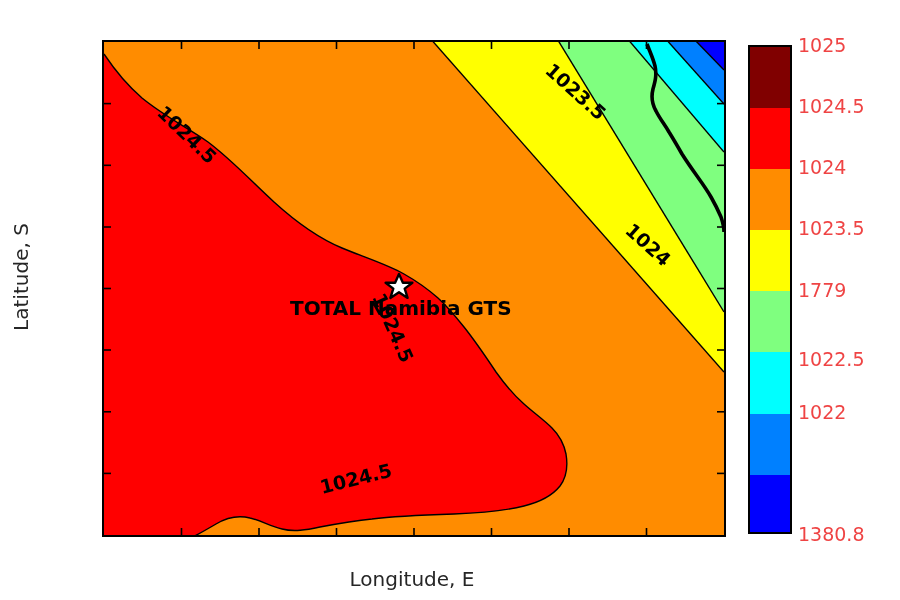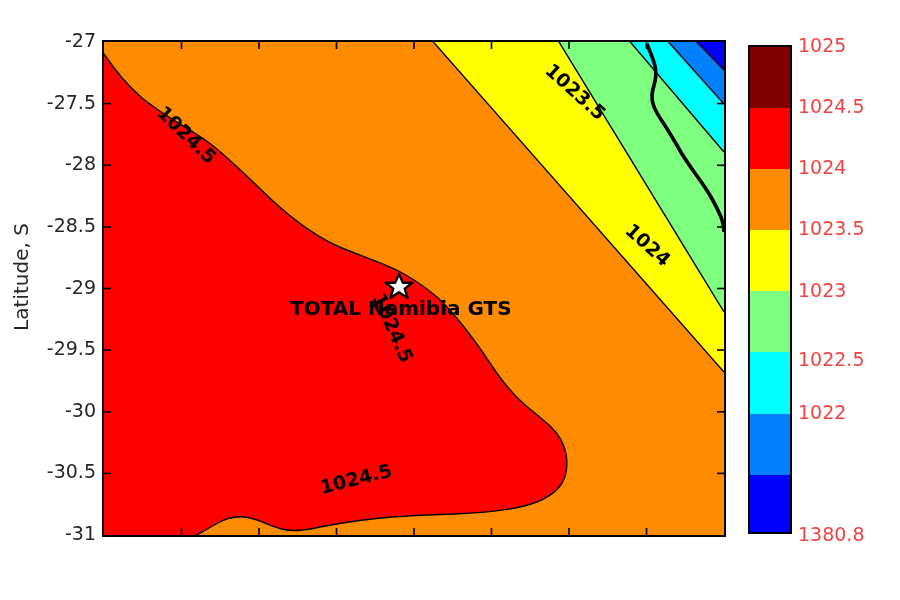--- a/index.html
+++ b/index.html
@@ -280,52 +280,42 @@
         <line x1="310" y1="0" x2="310" y2="7"></line>
         <line x1="387.5" y1="0" x2="387.5" y2="7"></line>
         <line x1="465" y1="0" x2="465" y2="7"></line>
         <line x1="542.5" y1="0" x2="542.5" y2="7"></line>
       </g>
     </svg>
 
     <div class="station-label" style="left:186px; top:254px;">TOTAL Namibia GTS</div>
   </div>
 
-  <div id="ytick-layer">
-    <div class="ytick" style="top:0px;">-27</div>
-    <div class="ytick" style="top:61.6px;">-27.5</div>
-    <div class="ytick" style="top:123.3px;">-28</div>
-    <div class="ytick" style="top:185px;">-28.5</div>
-    <div class="ytick" style="top:246.5px;">-29</div>
-    <div class="ytick" style="top:308px;">-29.5</div>
-    <div class="ytick" style="top:369.8px;">-30</div>
-    <div class="ytick" style="top:431.4px;">-30.5</div>
-    <div class="ytick" style="top:493px;">-31</div>
-  </div>
-
-
+
+
+  <div class="axis-label-x">Longitude, E</div>
   <div class="axis-label-y">Latitude, S</div>
 
   <div id="colorbar">
     <div class="cb-band" style="height:61.1px; background:#800000;"></div>
     <div class="cb-band" style="height:61.1px; background:#ff0000;"></div>
     <div class="cb-band" style="height:61.1px; background:#ff8c00;"></div>
     <div class="cb-band" style="height:61.1px; background:#ffff00;"></div>
     <div class="cb-band" style="height:61.1px; background:#7fff7f;"></div>
     <div class="cb-band" style="height:61.1px; background:#00ffff;"></div>
     <div class="cb-band" style="height:61.1px; background:#0080ff;"></div>
     <div class="cb-band" style="height:61.1px; background:#0000ff;"></div>
   </div>
 
   <div id="cb-ticklabels">
     <div class="cb-tick" style="top:0px;">1025</div>
     <div class="cb-tick" style="top:61.1px;">1024.5</div>
     <div class="cb-tick" style="top:122.3px;">1024</div>
     <div class="cb-tick" style="top:183.4px;">1023.5</div>
-    <div class="cb-tick" style="top:244.5px;">1023</div>
+    <div class="cb-tick" style="top:244.5px;">1779</div>
     <div class="cb-tick" style="top:314px;">1022.5</div>
     <div class="cb-tick" style="top:366.8px;">1022</div>
     <div class="cb-tick" style="top:489px;">1380.8</div>
   </div>
 
   <div class="cb-axis-label">Surface Pressure, mb</div>
 
 </div>
 
 </body></html>

